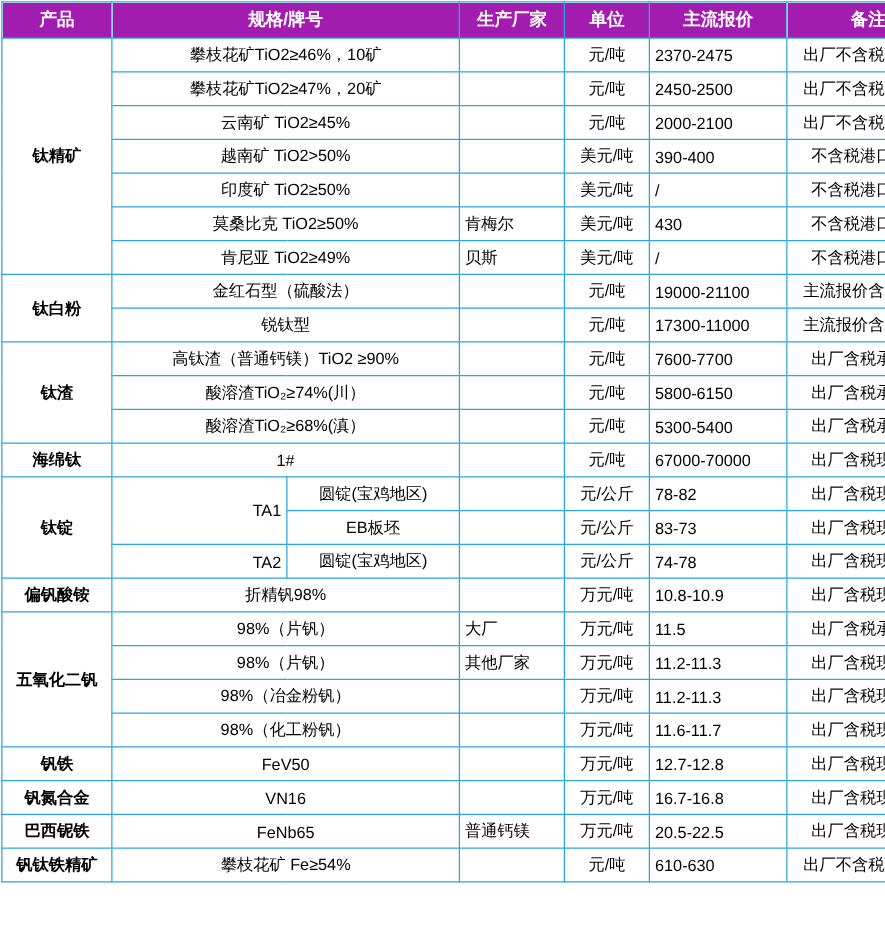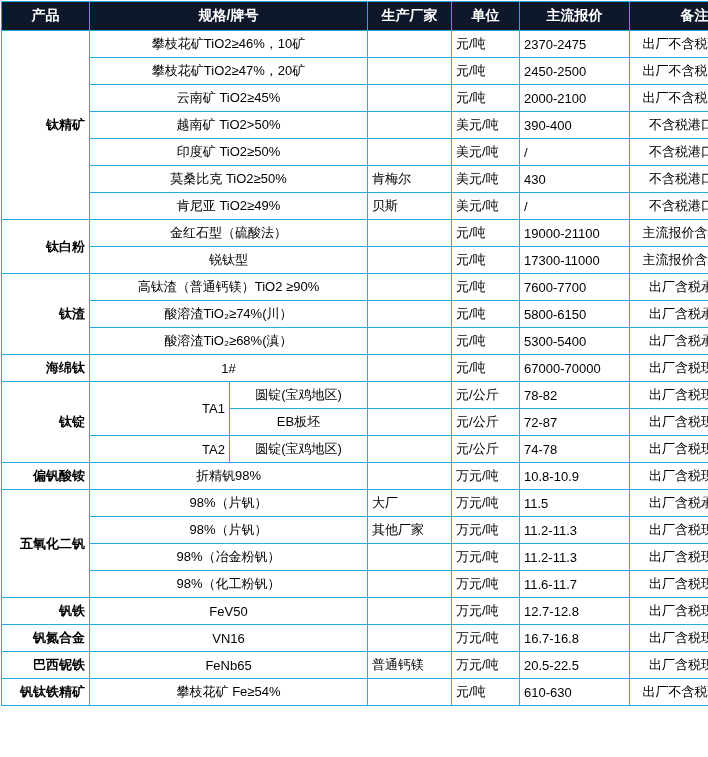--- a/index.html
+++ b/index.html
@@ -21,33 +21,33 @@
   #price-table th, #price-table td {
     border: 1px solid #2aa6e0;
     font-size: 13px;
     color: #000000;
     height: 26px;
     padding: 0 4px;
     overflow: hidden;
     white-space: nowrap;
   }
   #price-table thead th {
-    background: #0f172a;
+    background: #a21caf;
     color: #ffffff;
     font-weight: bold;
     text-align: center;
     height: 28px;
     font-size: 14px;
     margin-top: 32px;
   }
-  .c-prod { text-align: right; font-weight: bold; }
+  .c-prod { text-align: center; font-weight: bold; }
   .c-spec { text-align: right; }
   .c-sub  { text-align: center; }
   .c-maker{ }
-  .c-unit { }
+  .c-unit { text-align: center; }
   .c-price{ text-align: left; }
   .c-note { text-align: center; }
   col.w-prod  { width: 88px; }
   col.w-spec  { width: 140px; }
   col.w-sub   { width: 138px; }
   col.w-maker { width: 84px; }
   col.w-unit  { width: 68px; }
   col.w-price { width: 110px; }
   col.w-note  { width: 130px; }
   .spec-span2 { text-align: center; }
@@ -177,21 +177,21 @@
         <td class="c-sub">圆锭(宝鸡地区)</td>
         <td class="c-maker"></td>
         <td class="c-unit">元/公斤</td>
         <td class="c-price">78-82</td>
         <td class="c-note">出厂含税现金价</td>
       </tr>
       <tr>
         <td class="c-sub">EB板坯</td>
         <td class="c-maker"></td>
         <td class="c-unit">元/公斤</td>
-        <td class="c-price">72-87</td>
+        <td class="c-price">83-73</td>
         <td class="c-note">出厂含税现金价</td>
       </tr>
       <tr>
         <td class="c-spec">TA2</td>
         <td class="c-sub">圆锭(宝鸡地区)</td>
         <td class="c-maker"></td>
         <td class="c-unit">元/公斤</td>
         <td class="c-price">74-78</td>
         <td class="c-note">出厂含税现金价</td>
       </tr>

